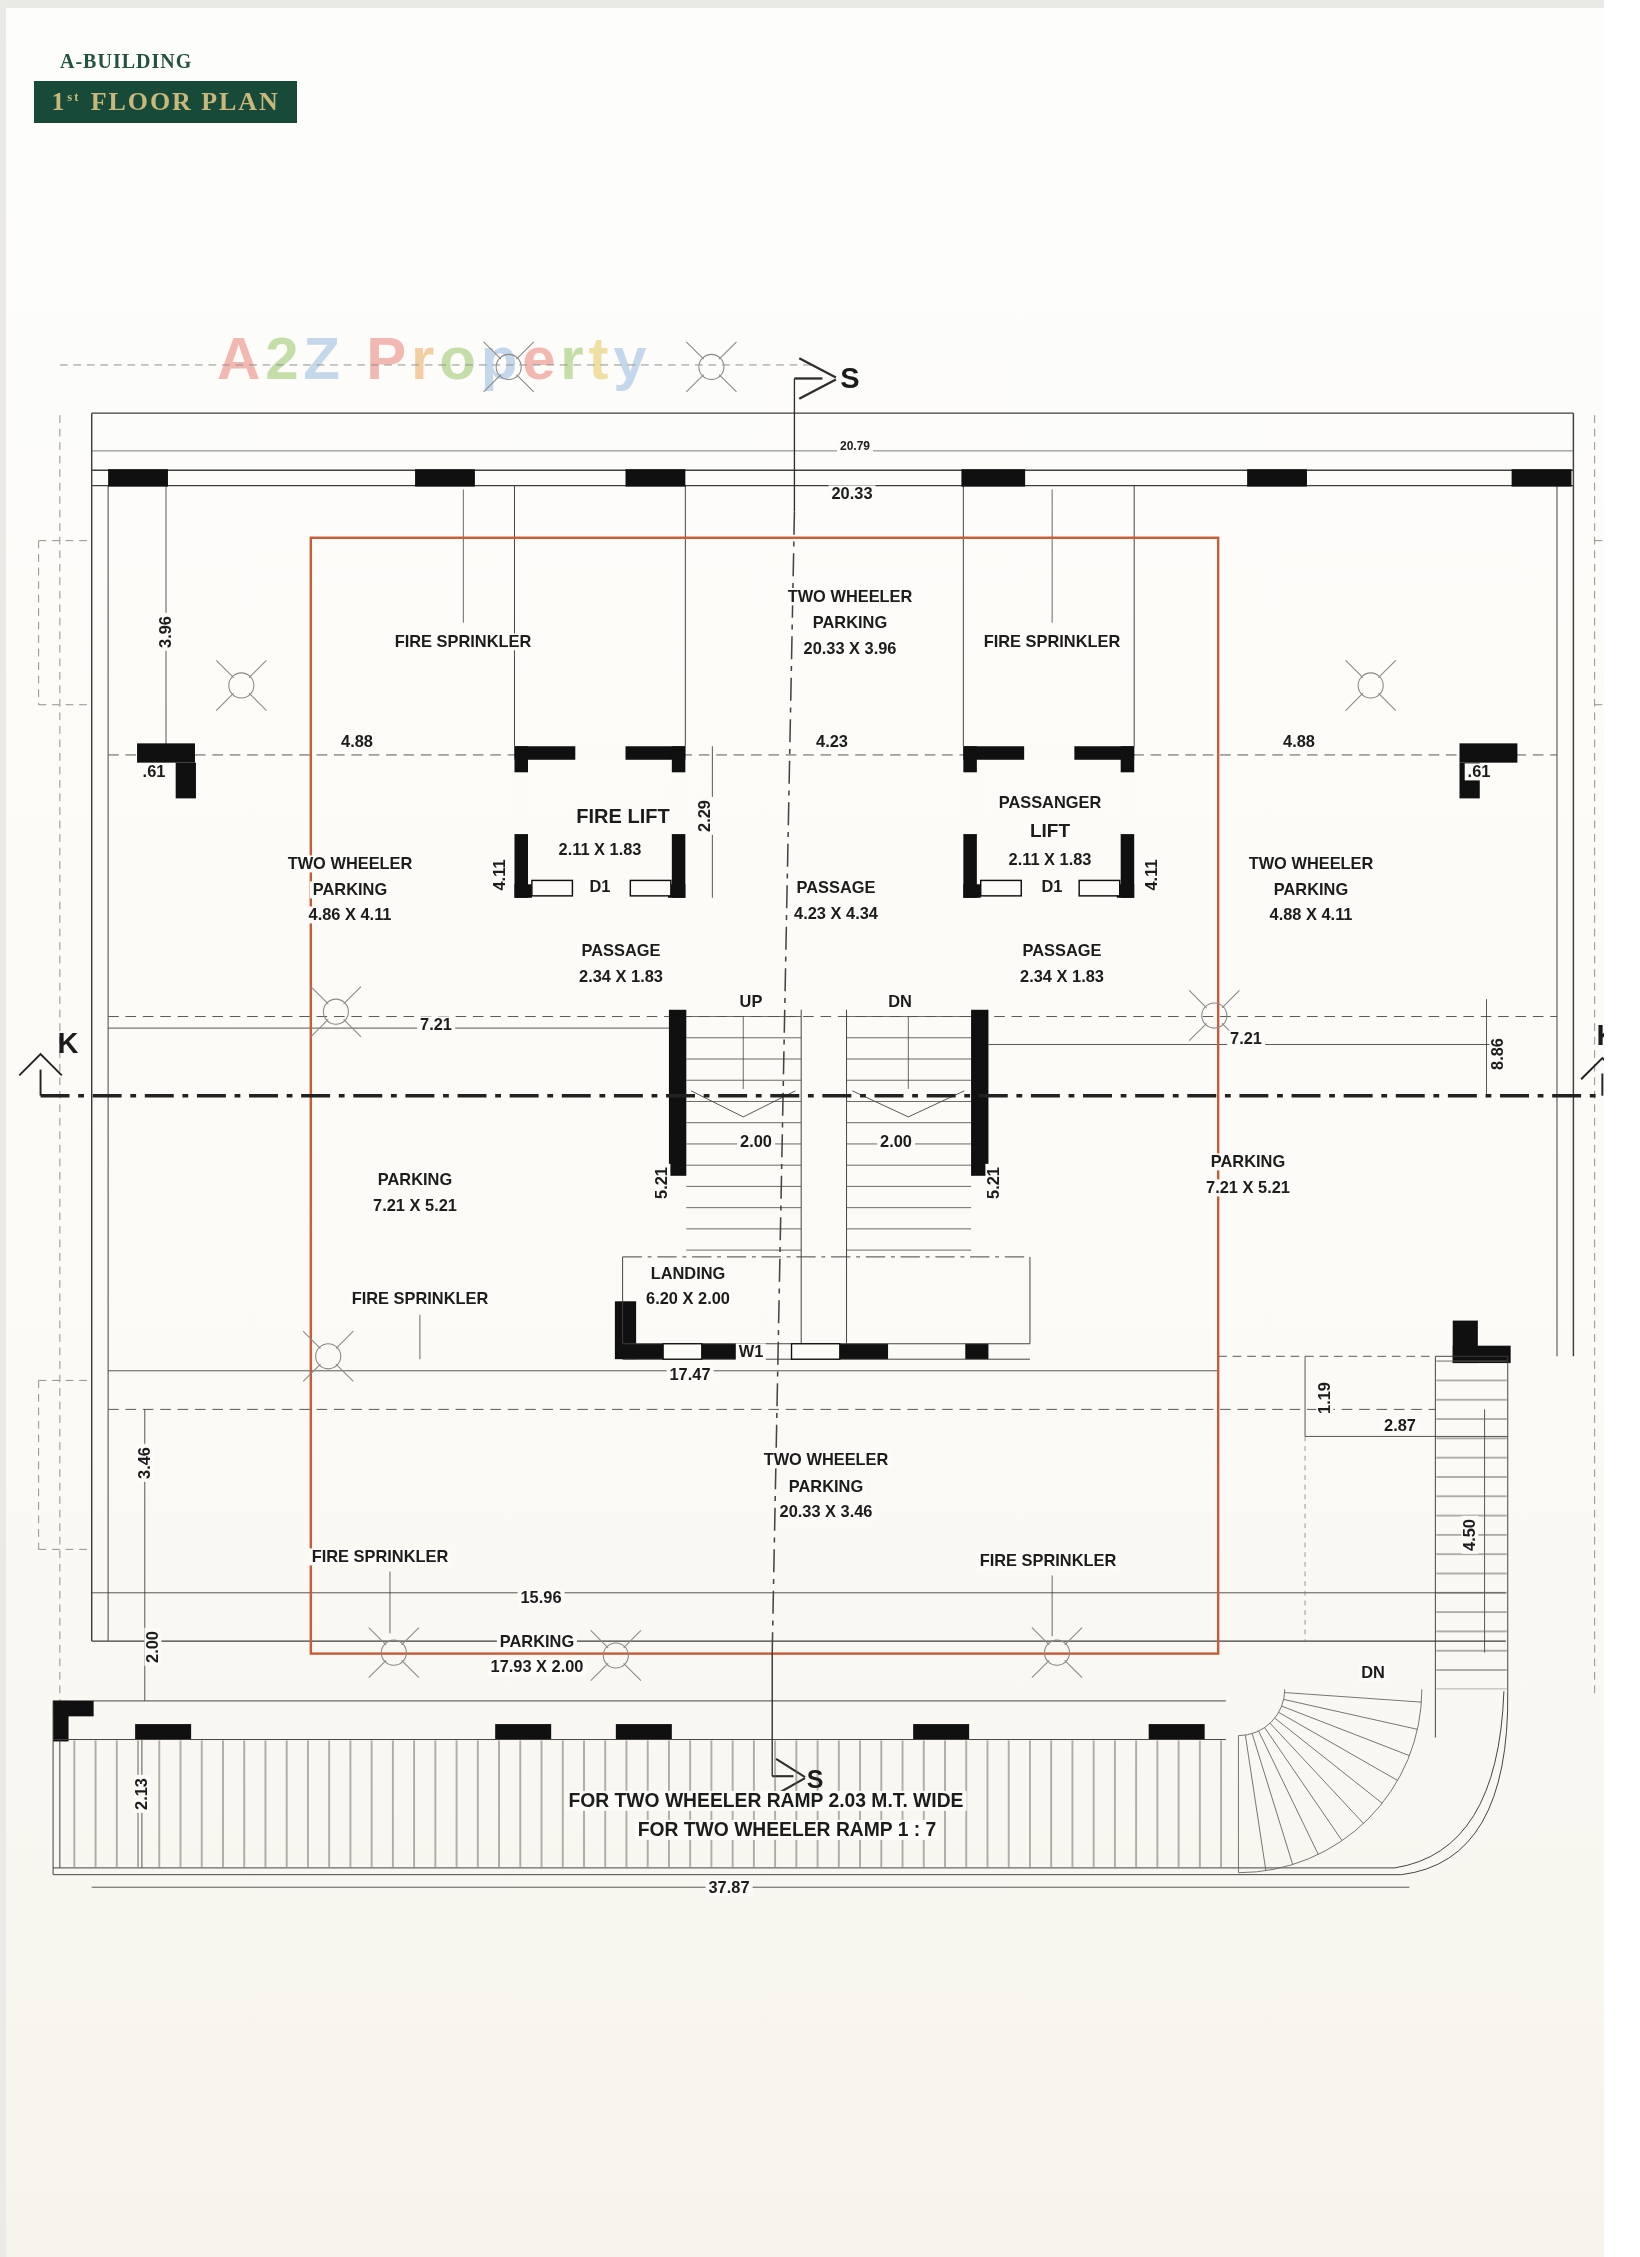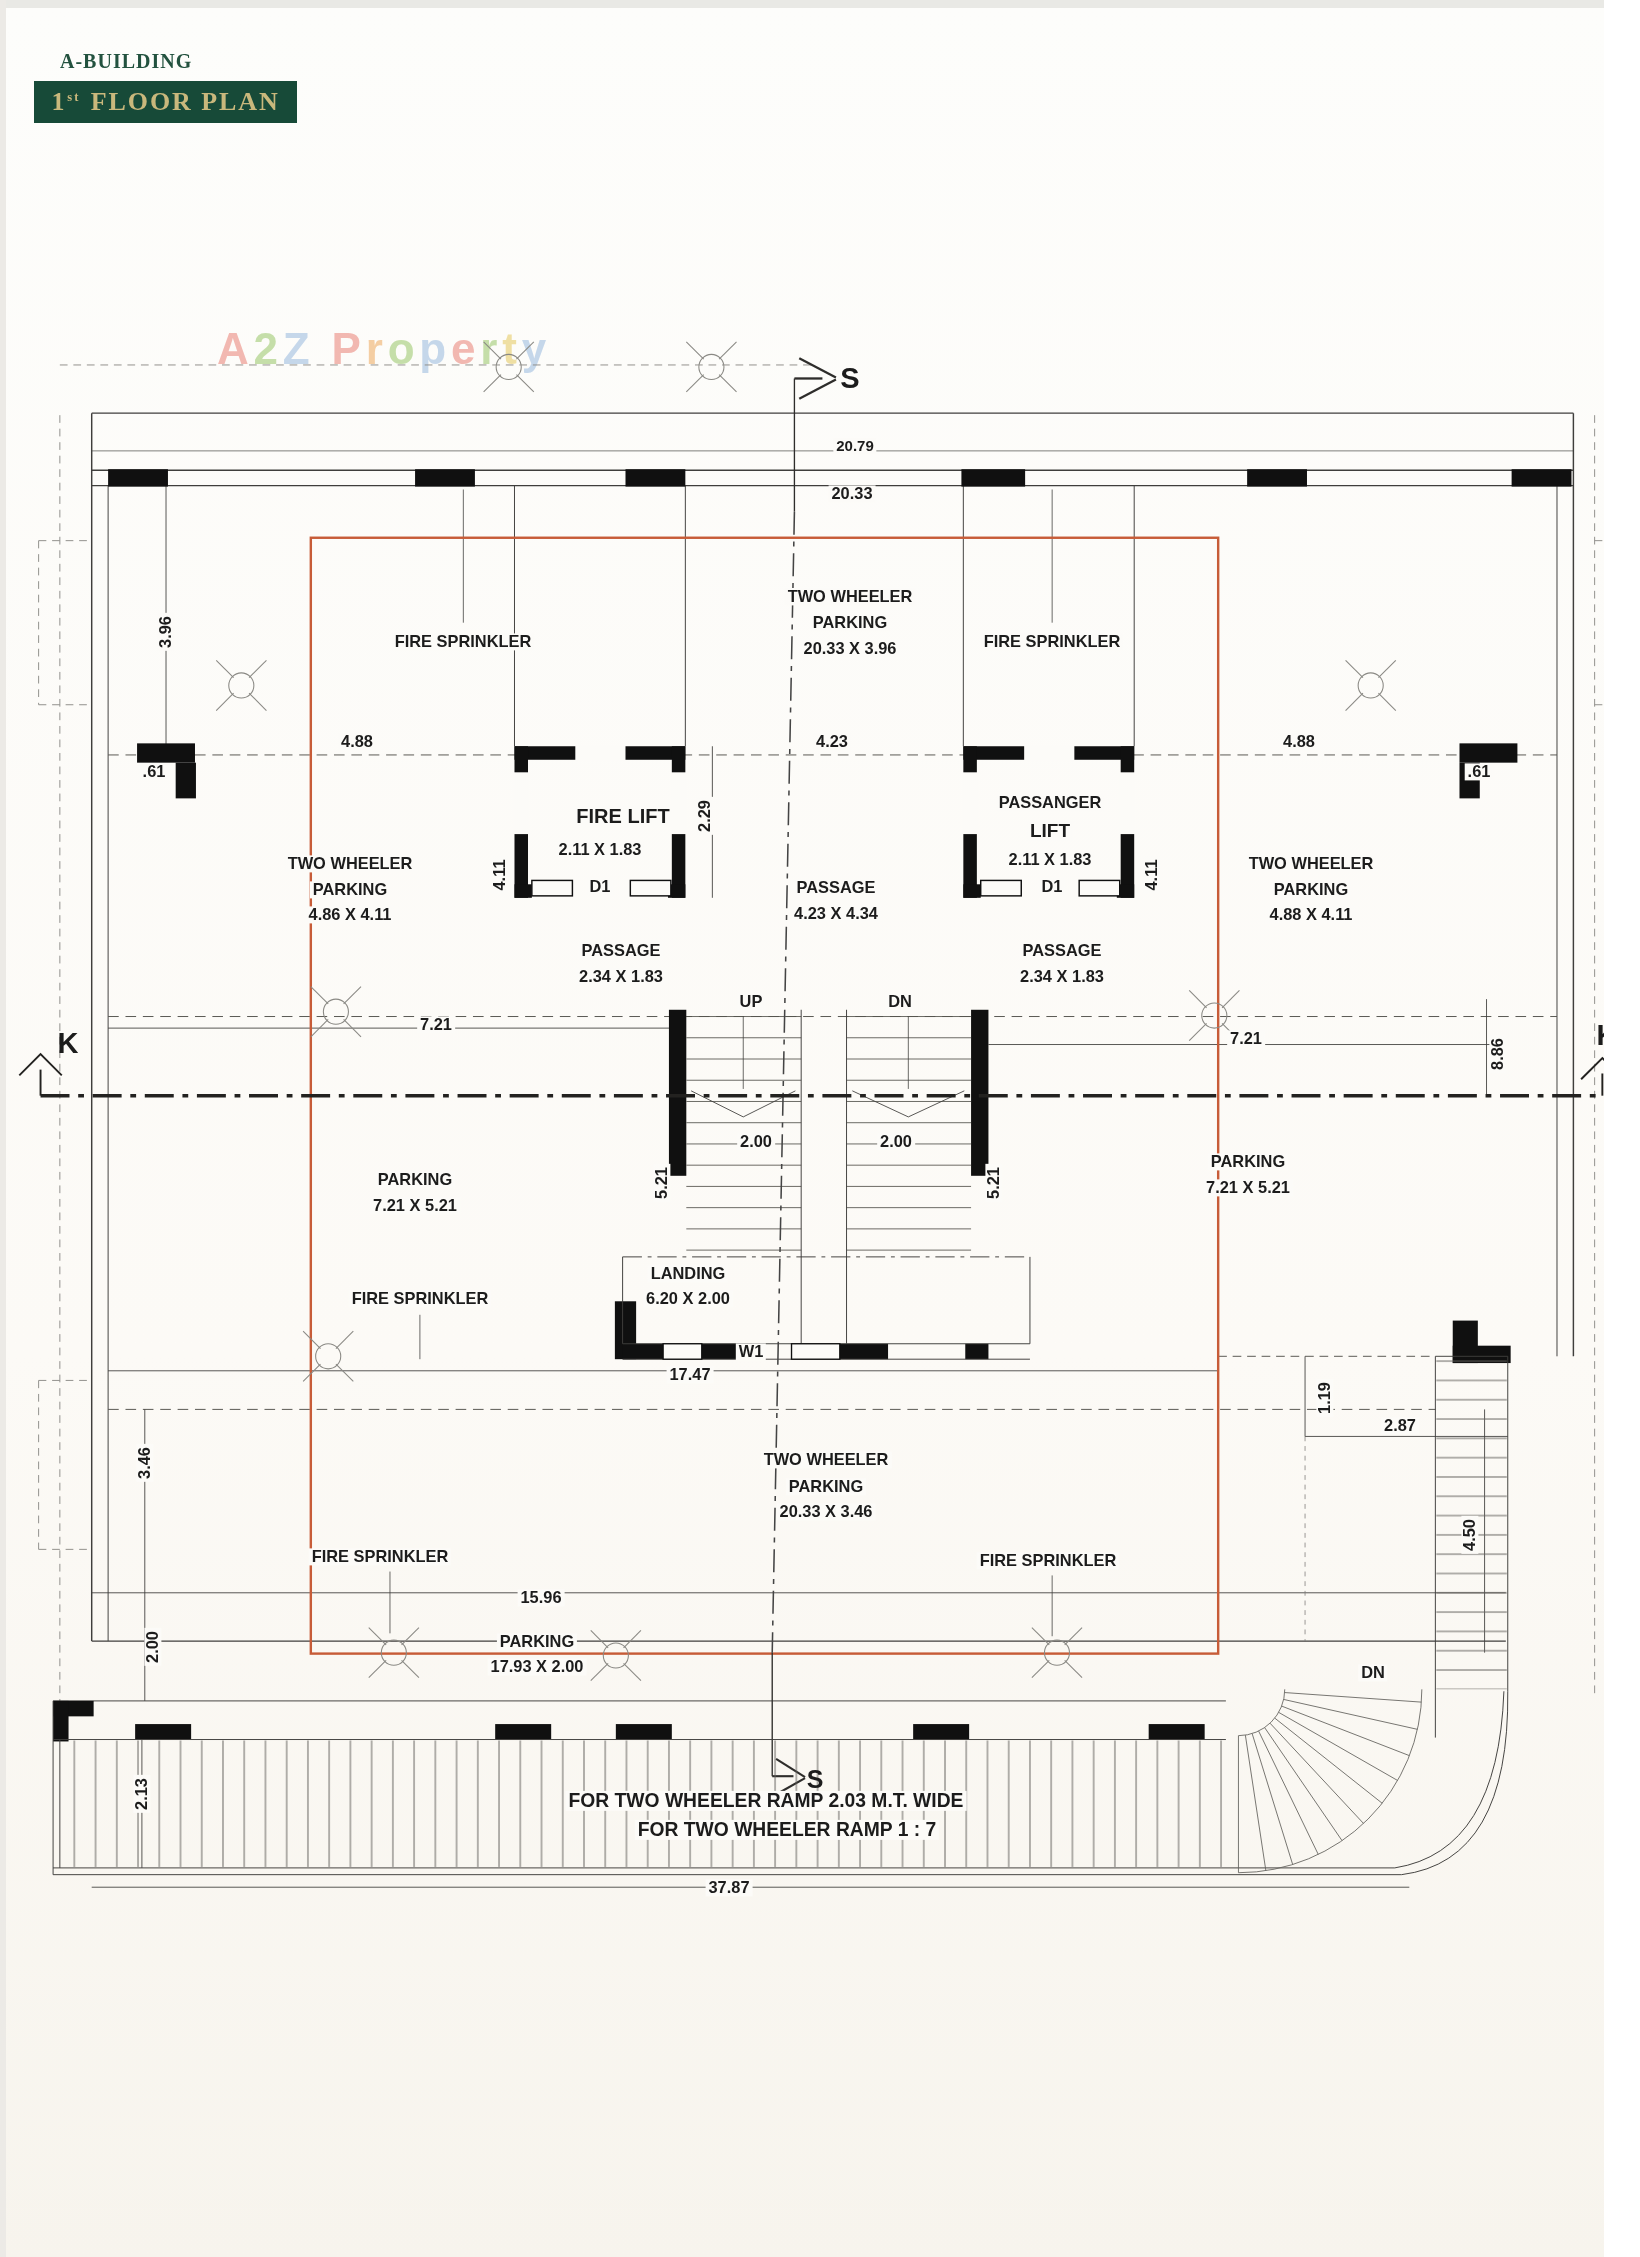--- a/index.html
+++ b/index.html
@@ -7,21 +7,21 @@
         background:linear-gradient(180deg,#fdfdfb 0%,#fcfaf6 60%,#f7f4ed 100%);
         font-family:"Liberation Sans",sans-serif;}
   .page::before{content:"";position:absolute;left:0;top:0;width:100%;height:7.7px;background:#e9e9e5;}
   .page::after{content:"";position:absolute;left:0;top:0;width:5.8px;height:100%;background:#eceae6;}
   .hdr-building{position:absolute;left:60px;top:50px;font-family:"Liberation Serif",serif;
         font-size:20px;font-weight:700;letter-spacing:1px;color:#23523f;}
   .hdr-banner{position:absolute;left:34px;top:81px;width:263px;height:42px;background:#174a38;
         color:#c9b87c;font-family:"Liberation Serif",serif;font-size:26px;font-weight:700;
         letter-spacing:1.9px;display:flex;align-items:center;justify-content:center;}
   .hdr-banner sup{font-size:12.6px;margin:-9.7px 2.9px 0 1px;}
-  .wm-top{position:absolute;left:217px;top:324px;font-size:44px;font-weight:700;
+  .wm-top{position:absolute;left:217px;top:324px;font-size:60px;font-weight:700;
         letter-spacing:4.8px;opacity:.5;white-space:nowrap;}
   .wm-bottom{position:absolute;right:25px;top:2066px;font-size:42px;font-weight:600;
         color:#cdcdca;letter-spacing:1px;}
   svg{position:absolute;left:0;top:0;}
   .lbl{position:absolute;white-space:nowrap;font-weight:700;color:#1c1c1c;line-height:1.05;}
   .lbl.bg{background:#fcfbf8;padding:0 2.9px;}
 </style>
 </head>
 <body>
 
@@ -335,21 +335,21 @@
         </g>
       </g>
   </svg>
 
   <div id="labels">
       <div class="lbl bg" style="left: 463px; top: 642px; font-size: 16.4px; transform: translate(-50%, -50%) rotate(0deg);">FIRE SPRINKLER</div>
       <div class="lbl bg" style="left: 850px; top: 597px; font-size: 16.4px; transform: translate(-50%, -50%) rotate(0deg);">TWO WHEELER</div>
       <div class="lbl bg" style="left: 850px; top: 623px; font-size: 16.4px; transform: translate(-50%, -50%) rotate(0deg);">PARKING</div>
       <div class="lbl bg" style="left: 850px; top: 649px; font-size: 16.4px; transform: translate(-50%, -50%) rotate(0deg);">20.33 X 3.96</div>
       <div class="lbl bg" style="left: 1052px; top: 642px; font-size: 16.4px; transform: translate(-50%, -50%) rotate(0deg);">FIRE SPRINKLER</div>
-      <div class="lbl bg" style="left: 855px; top: 446px; font-size: 15px; transform: translate(-50%, -50%) rotate(0deg);">20.79</div>
+      <div class="lbl bg" style="left: 855px; top: 446px; font-size: 12px; transform: translate(-50%, -50%) rotate(0deg);">20.79</div>
       <div class="lbl bg" style="left: 852px; top: 494px; font-size: 16.4px; transform: translate(-50%, -50%) rotate(0deg);">20.33</div>
       <div class="lbl bg" style="left: 166px; top: 632px; font-size: 16.4px; transform: translate(-50%, -50%) rotate(-90deg);">3.96</div>
       <div class="lbl bg" style="left: 357px; top: 742px; font-size: 16.4px; transform: translate(-50%, -50%) rotate(0deg);">4.88</div>
       <div class="lbl bg" style="left: 832px; top: 742px; font-size: 16.4px; transform: translate(-50%, -50%) rotate(0deg);">4.23</div>
       <div class="lbl bg" style="left: 1299px; top: 742px; font-size: 16.4px; transform: translate(-50%, -50%) rotate(0deg);">4.88</div>
       <div class="lbl bg" style="left: 154px; top: 772px; font-size: 16.4px; transform: translate(-50%, -50%) rotate(0deg);">.61</div>
       <div class="lbl bg" style="left: 1479px; top: 772px; font-size: 16.4px; transform: translate(-50%, -50%) rotate(0deg);">.61</div>
       <div class="lbl bg" style="left: 623px; top: 816px; font-size: 20px; transform: translate(-50%, -50%) rotate(0deg);">FIRE LIFT</div>
       <div class="lbl bg" style="left: 600px; top: 850px; font-size: 16.4px; transform: translate(-50%, -50%) rotate(0deg);">2.11 X 1.83</div>
       <div class="lbl bg" style="left: 705px; top: 816px; font-size: 16.4px; transform: translate(-50%, -50%) rotate(-90deg);">2.29</div>

